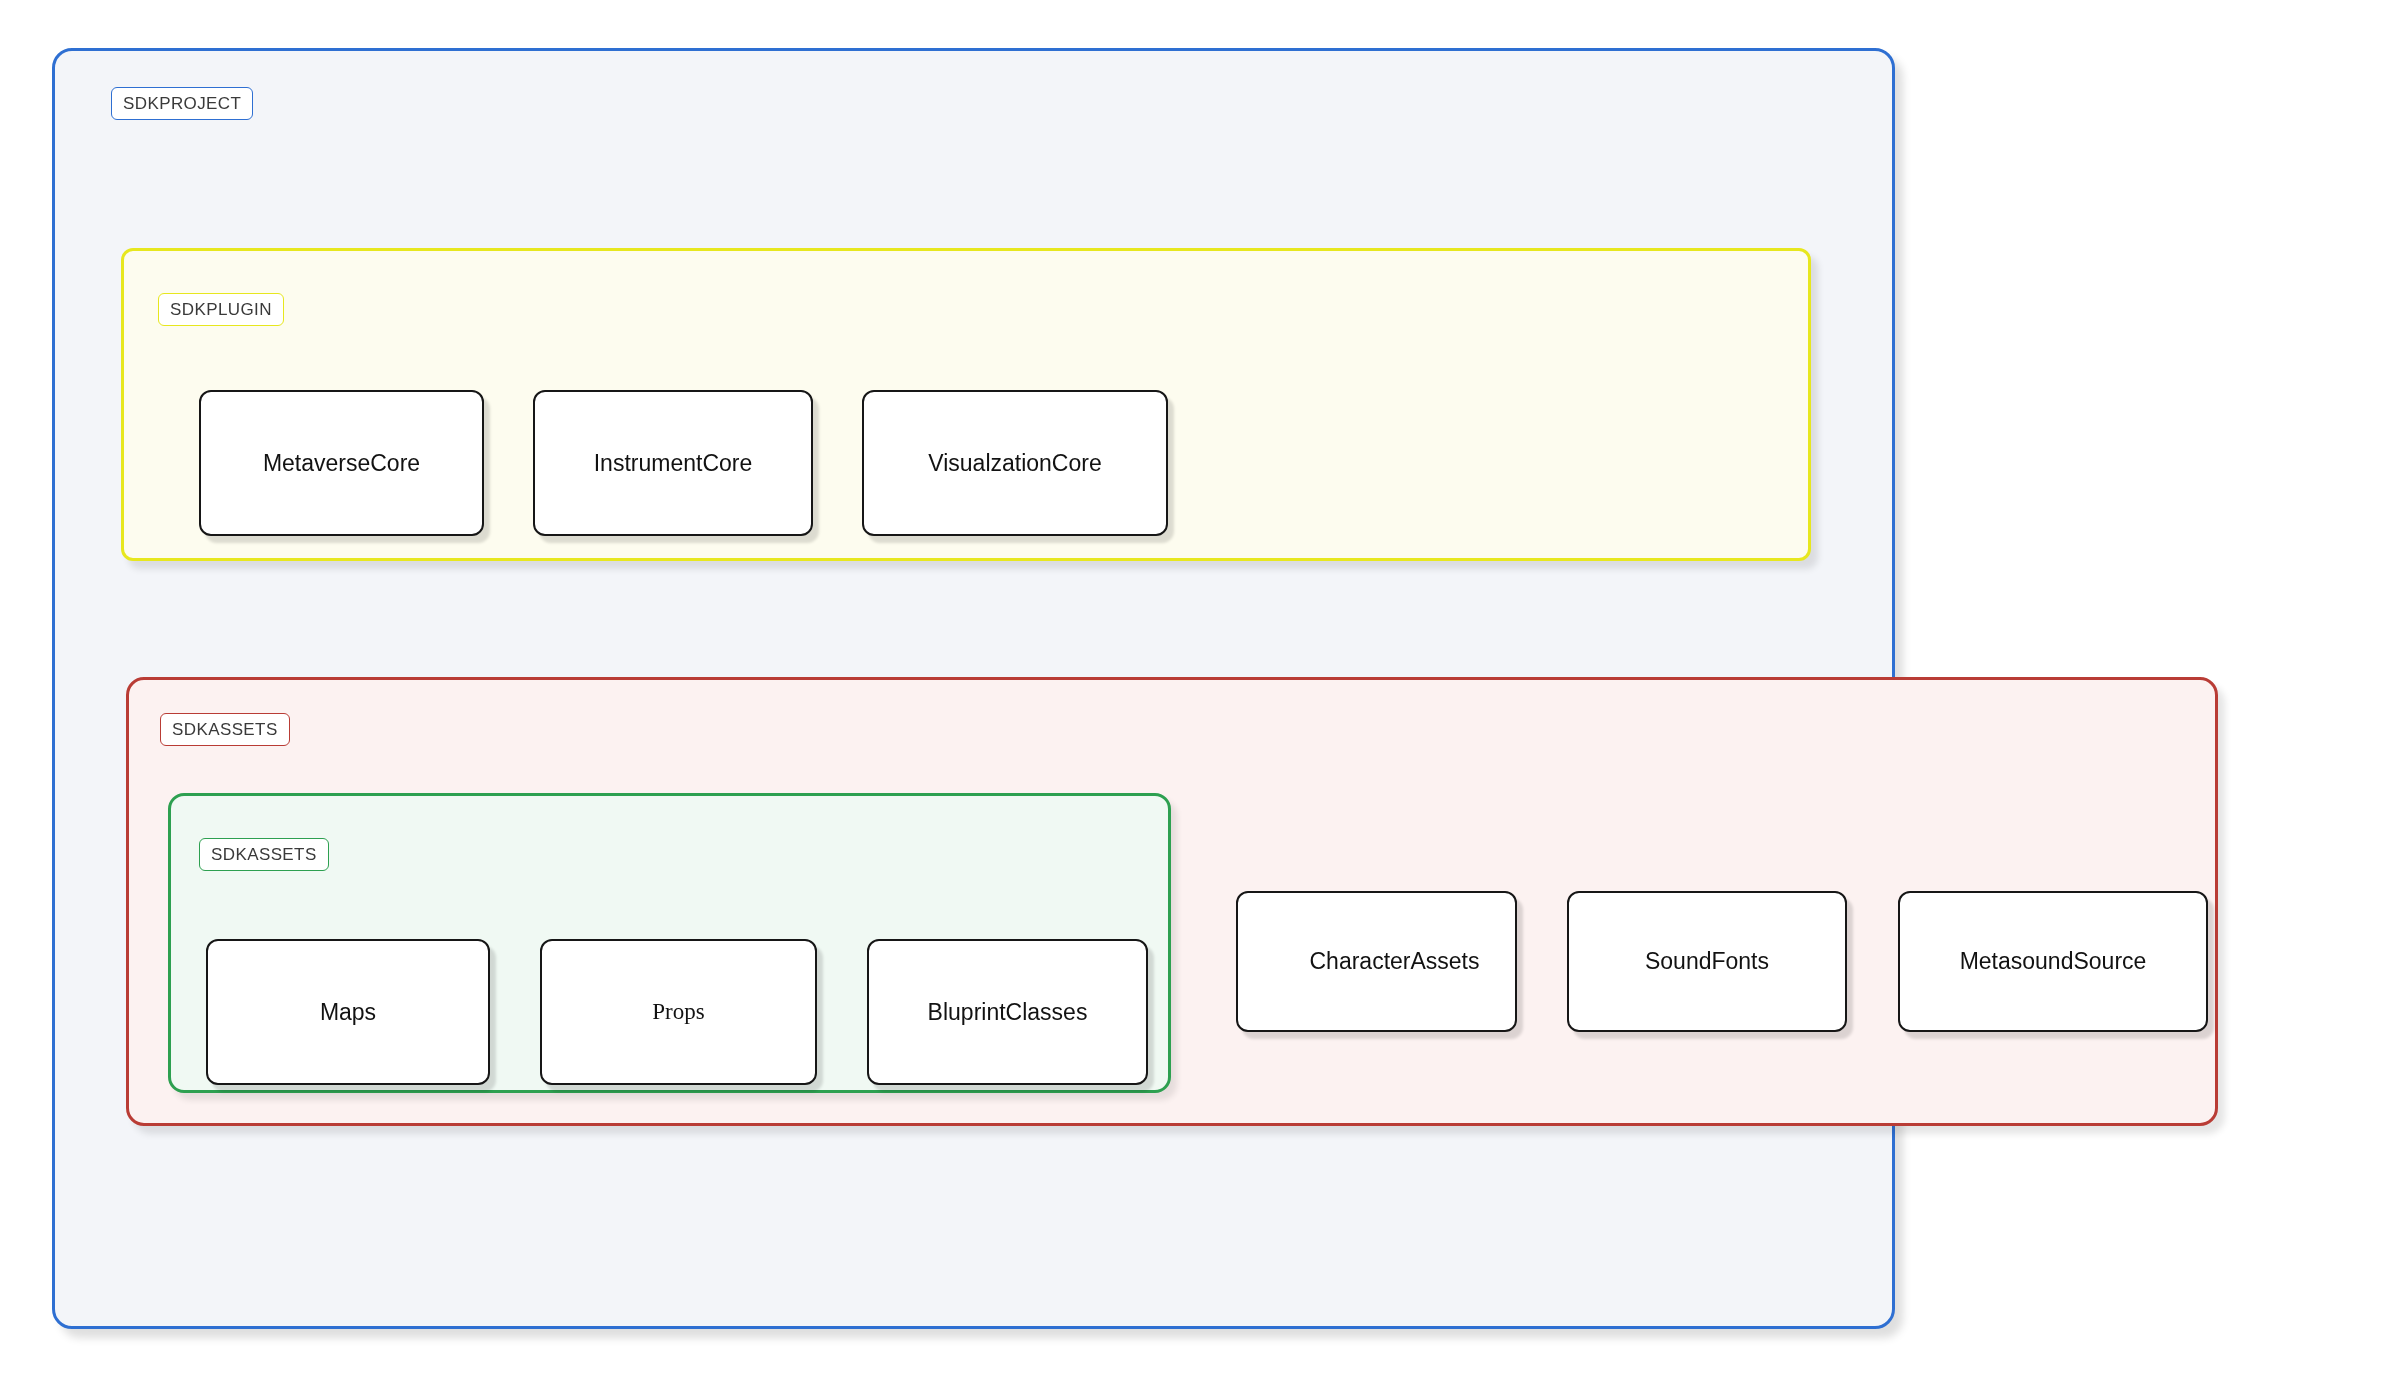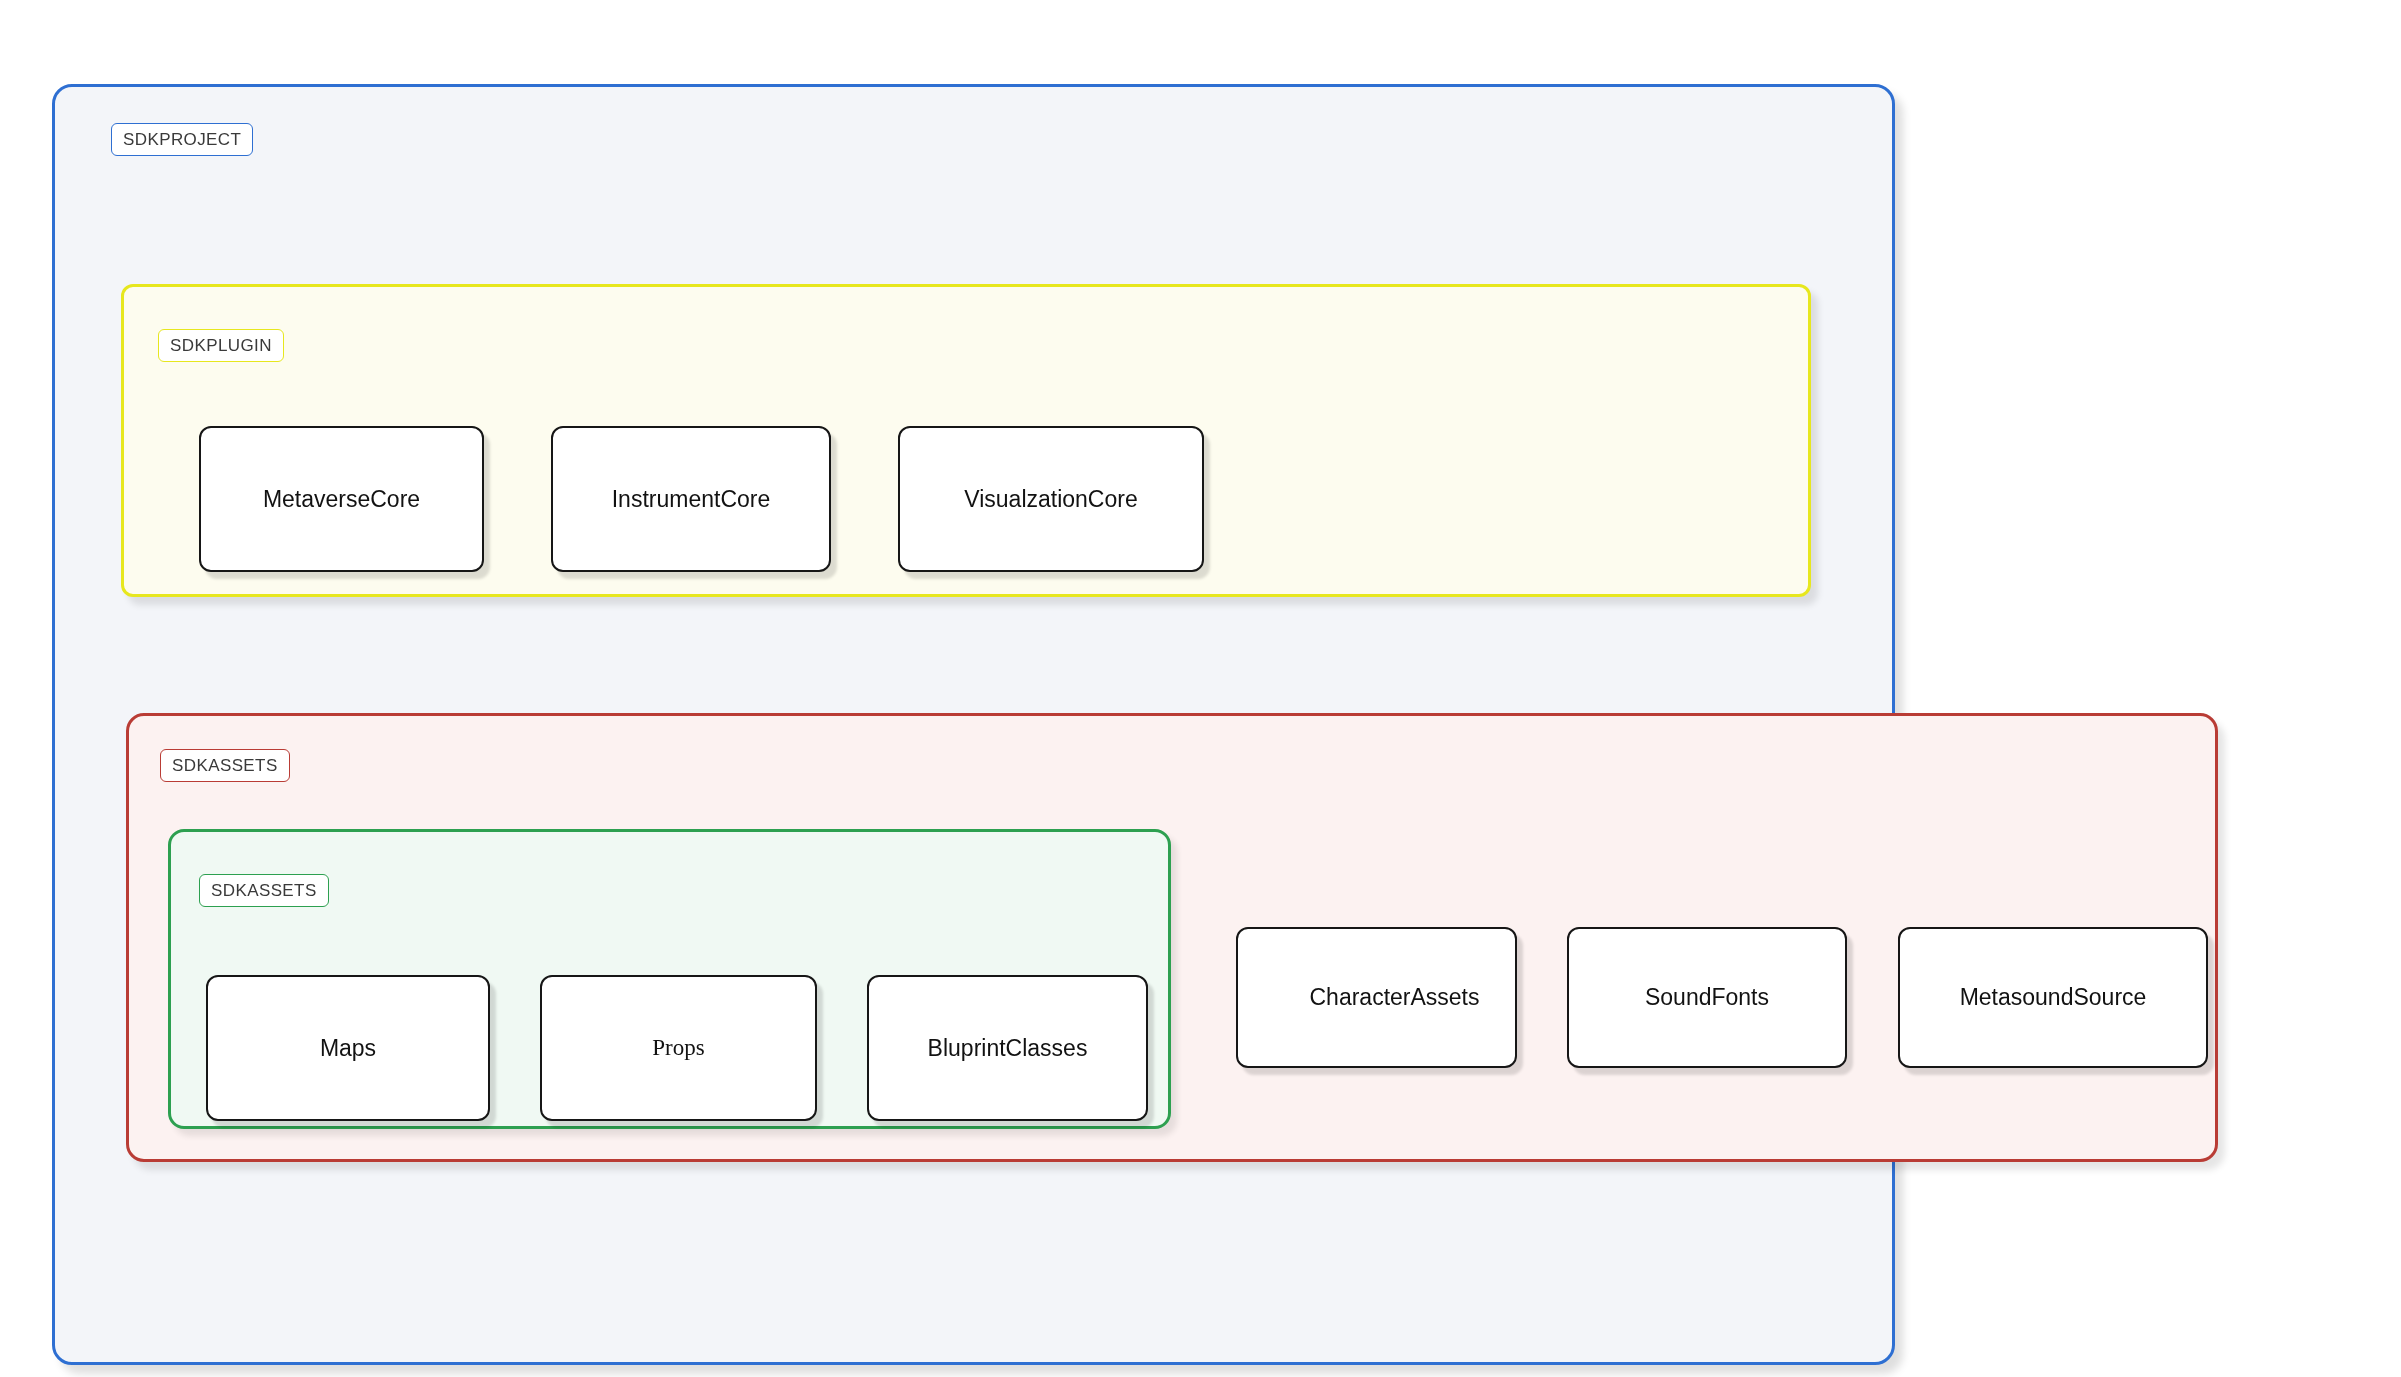--- a/index.html
+++ b/index.html
@@ -22,21 +22,20 @@
     box-sizing: border-box;
   }
   
   .project {
     left: 52px; top: 48px;
     width: 1843px; height: 1281px;
     background: var(--project-fill, #f3f5f9);
     border: 3px solid var(--project-border, #2e6fd2);
     border-radius: 20px;
     box-shadow: 8px 9px 8px rgba(0,0,0,0.13);
-    margin-top: 36px;
   }
   
   .plugin {
     left: 66px; top: 197px;
     width: 1690px; height: 313px;
     background: var(--plugin-fill, #fdfcef);
     border: 3px solid var(--plugin-border, #e7e71e);
     border-radius: 12px;
     box-shadow: 7px 8px 7px rgba(0,0,0,0.10);
   }
@@ -88,21 +87,21 @@
     justify-content: center;
     font-size: 23px;
     color: #121212;
     box-shadow: 6px 7px 3px rgba(0,0,0,0.13);
     white-space: nowrap;
   }
   .row {
     position: absolute;
     display: flex;
   }
-  .plugin-row { left: 37px; top: 139px; gap: 67px; padding-left: 38px; }
+  .plugin-row { left: 37px; top: 139px; gap: 49px; padding-left: 38px; }
   .plugin-row .node:nth-child(1) { width: 285px; }
   .plugin-row .node:nth-child(2) { width: 280px; }
   .plugin-row .node:nth-child(3) { width: 306px; }
   .plugin-row .node:nth-child(4) { width: 286px; }
   .plugin-row .node:nth-child(5) { width: 281px; }
   .templates-row { left: 35px; top: 143px; gap: 50px; }
   .templates-row .node:nth-child(1) { width: 284px; }
   .templates-row .node:nth-child(2) { width: 277px; font-family: Liberation Serif, serif; }
   .templates-row .node:nth-child(3) { width: 281px; }
   .assets-node {

